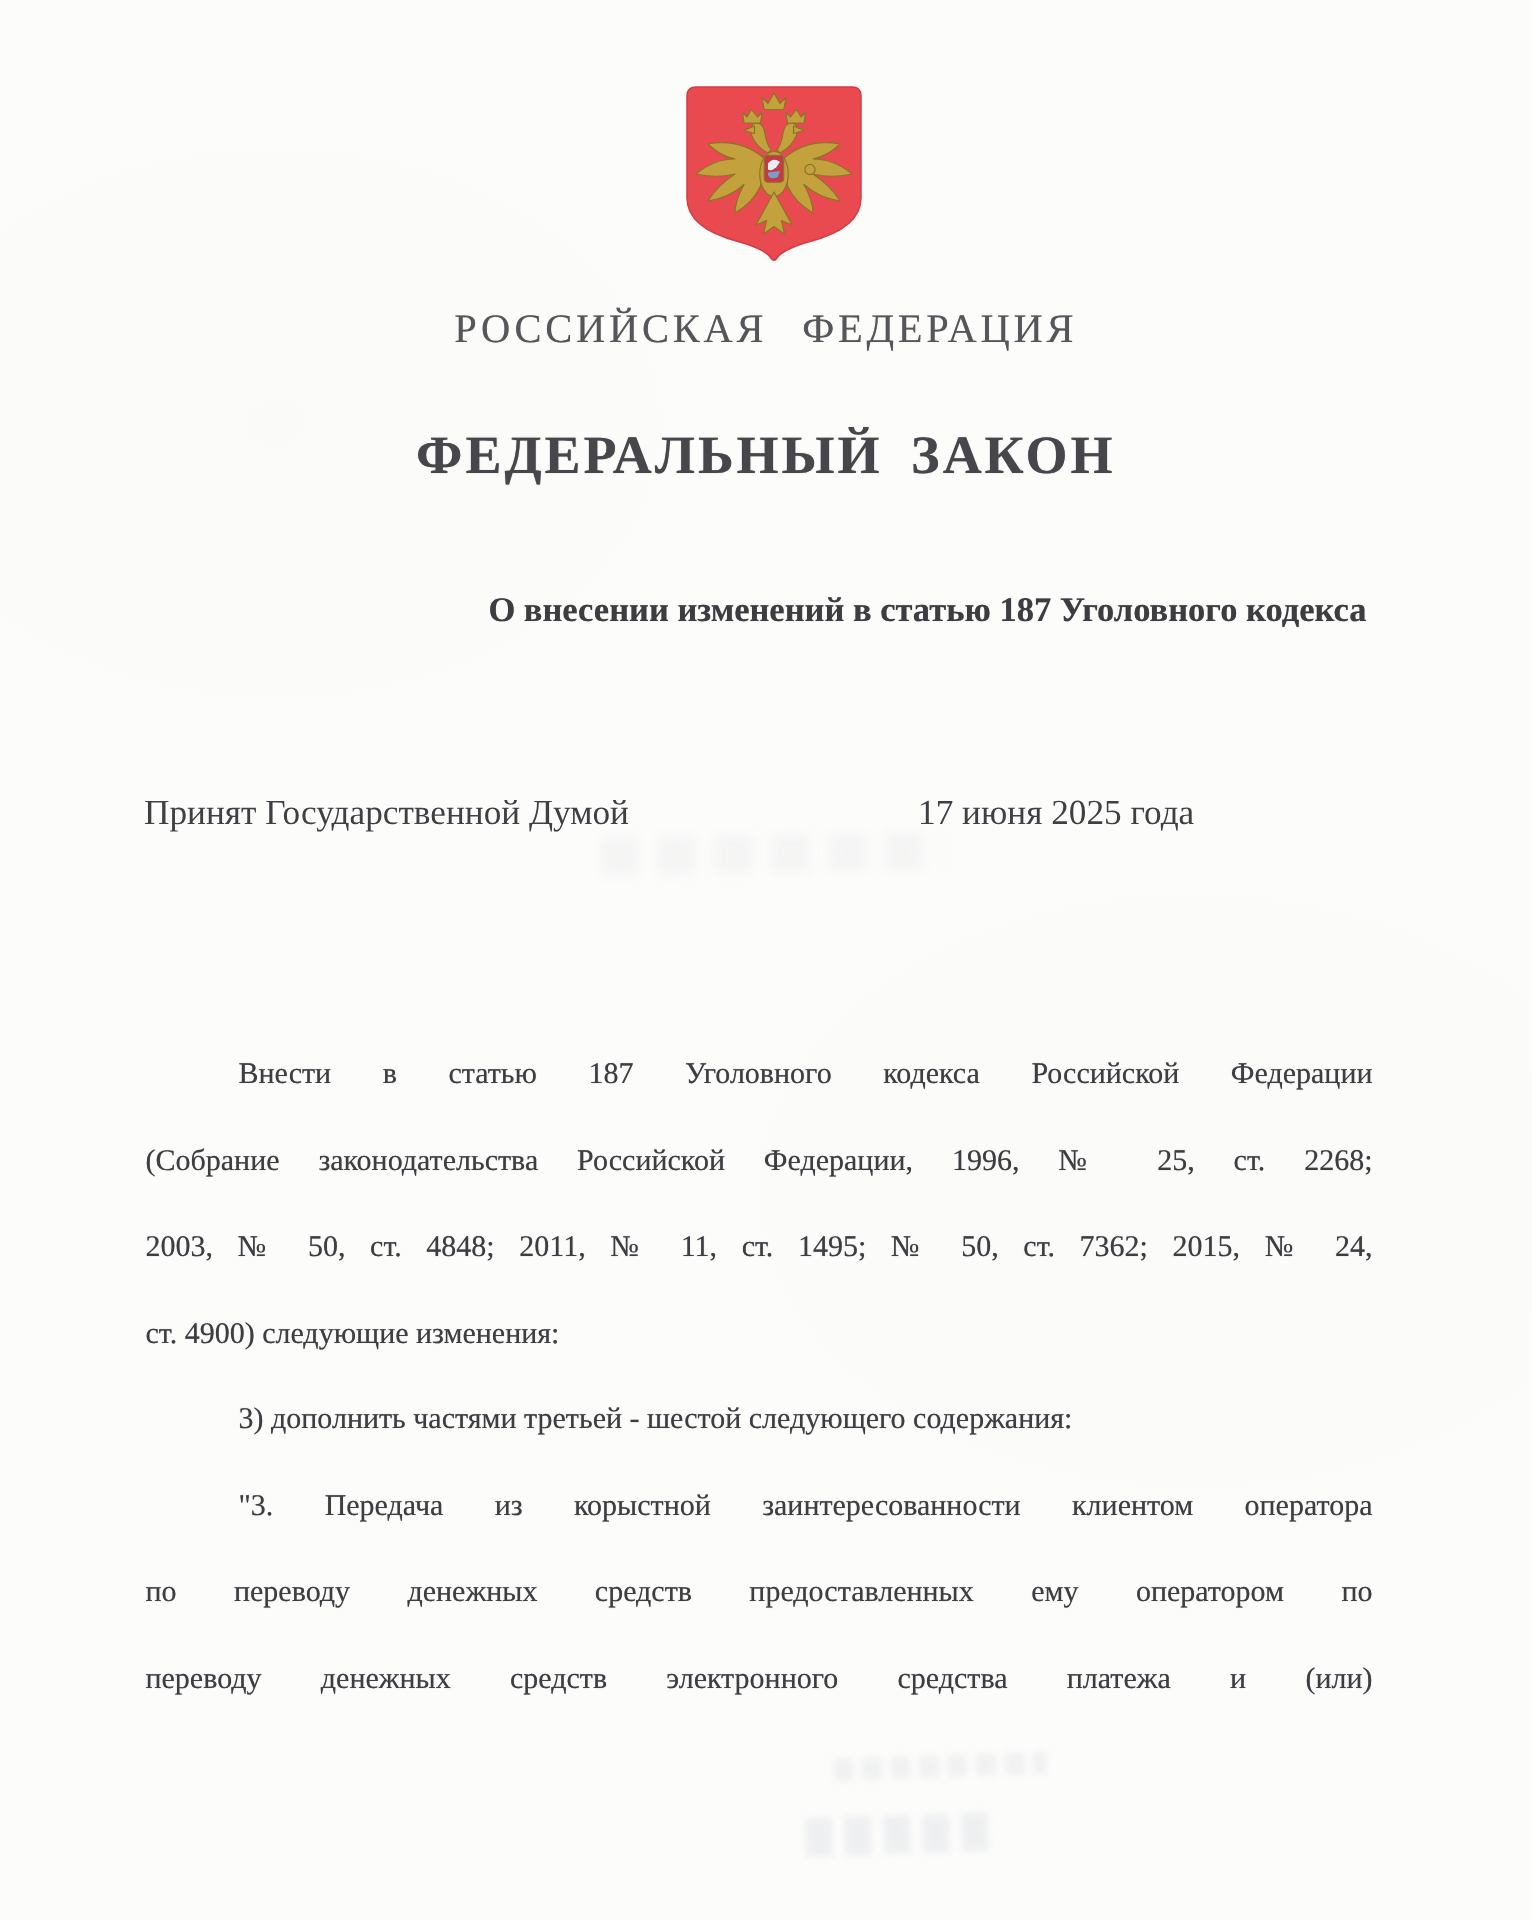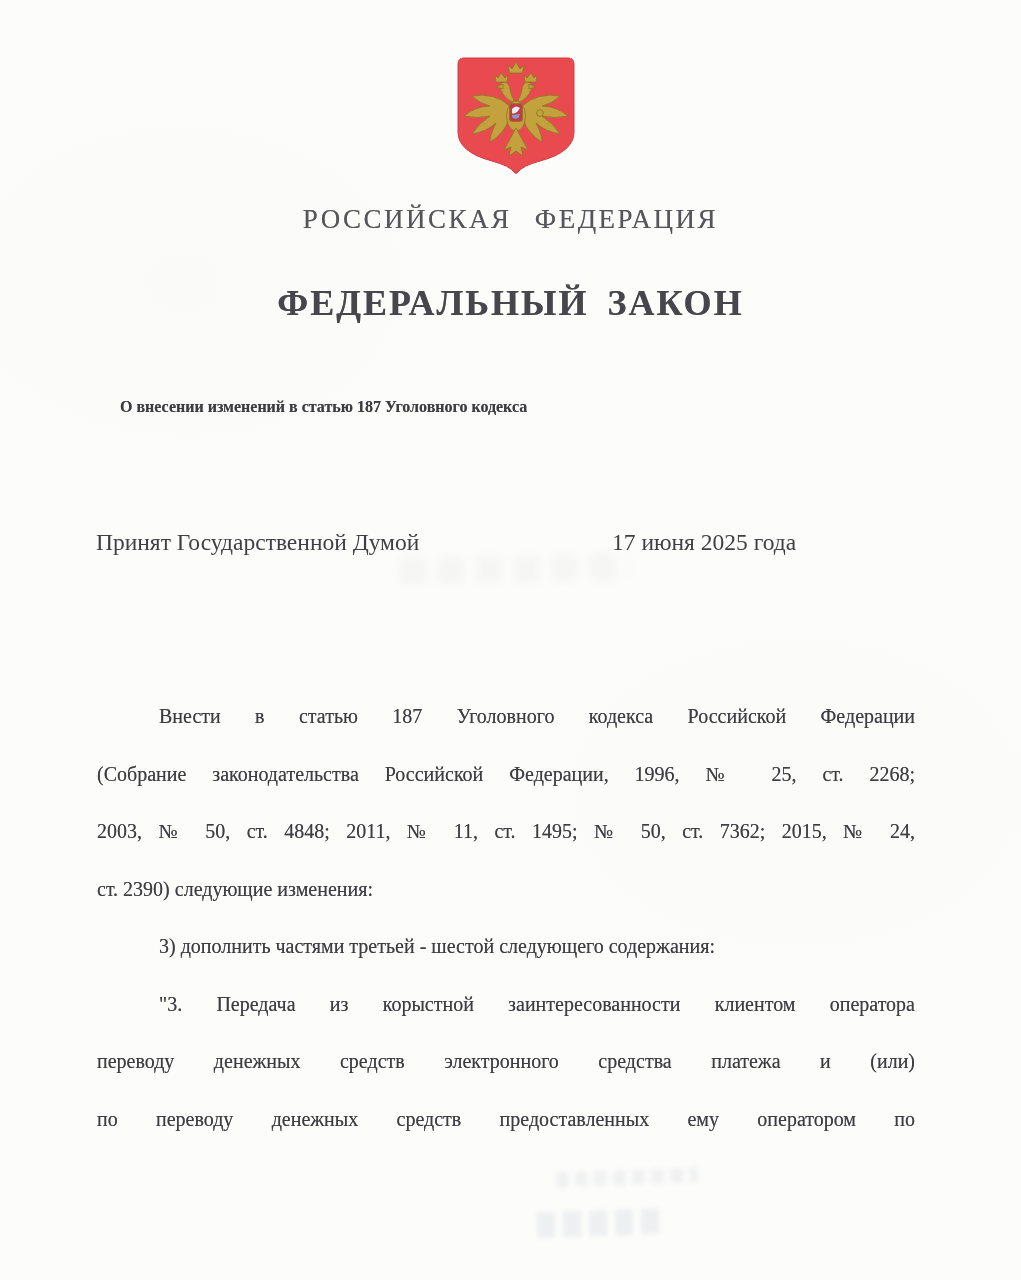--- a/index.html
+++ b/index.html
@@ -23,22 +23,22 @@
     font-size:27px; letter-spacing:2.5px; word-spacing:14px; color:var(--ink-soft);
     text-shadow:0 0 0.5px rgba(85,85,90,0.55);
   }
   .doctype{
     position:absolute; top:249px; left:0; width:100%; text-align:center;
     font-size:36px; font-weight:700; letter-spacing:2px; word-spacing:8px; color:#46464b;
     text-shadow:0 0 0.6px rgba(70,70,75,0.6);
     margin-top:33px;
   }
   .law-title{
-    position:absolute; top:391px; left:120px; width:801px; text-align:left;
-    font-size:16px; font-weight:700; line-height:32px; color:#3c3c41;
+    position:absolute; top:391px; left:110px; width:801px; text-align:right;
+    font-size:23px; font-weight:700; line-height:32px; color:#3c3c41;
     text-shadow:0 0 0.5px rgba(60,60,65,0.6);
   }
   .adoption{position:absolute; top:529px; left:0; width:100%; font-size:23.5px;}
   .adoption .lbl{position:absolute; left:96px; white-space:nowrap;text-align:right;}
   .adoption .dt{position:absolute; left:612px; white-space:nowrap;font-family:Liberation Serif, serif;}
   .bodytext{
     position:absolute; top:688px; left:97px; width:818px;
     font-size:20px; color:#3d3d42;
     text-shadow:0 0 0.5px rgba(60,60,66,0.65);
   }
@@ -101,24 +101,24 @@
 
   <div class="adoption">
     <span class="lbl">Принят Государственной Думой</span>
     <span class="dt">17 июня 2025 года</span>
   </div>
 
   <div class="bodytext">
     <div class="bl j ind">Внести в статью 187 Уголовного кодекса Российской Федерации</div>
     <div class="bl j">(Собрание законодательства Российской Федерации, 1996, № 25, ст. 2268;</div>
     <div class="bl j">2003, № 50, ст. 4848; 2011, № 11, ст. 1495; № 50, ст. 7362; 2015, № 24,</div>
-    <div class="bl">ст. 2390) следующие изменения:</div>
+    <div class="bl">ст. 4900) следующие изменения:</div>
     <div class="bl ind">3) дополнить частями третьей - шестой следующего содержания:</div>
     <div class="bl j ind">"3. Передача из корыстной заинтересованности клиентом оператора</div>
+    <div class="bl j">по переводу денежных средств предоставленных ему оператором по</div>
     <div class="bl j">переводу денежных средств электронного средства платежа и (или)</div>
-    <div class="bl j">по переводу денежных средств предоставленных ему оператором по</div>
   </div>
 
   <div class="smudge smudge-a"></div>
   <div class="smudge smudge-b"></div>
   <div class="smudge smudge-c"></div>
 
 </div>
 
 </body></html>

